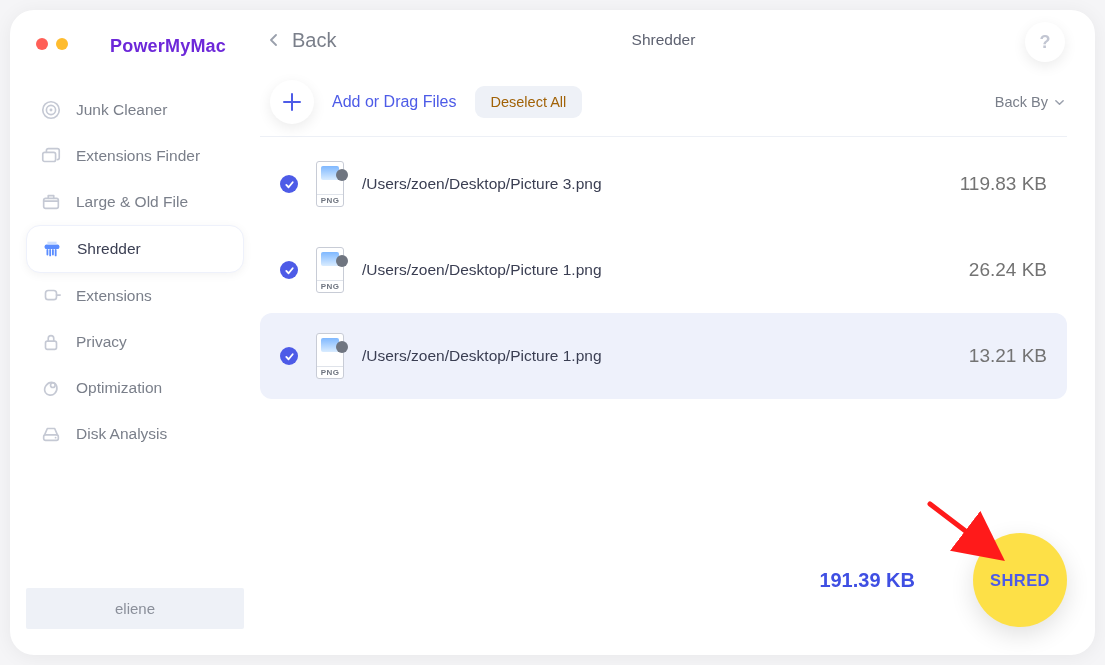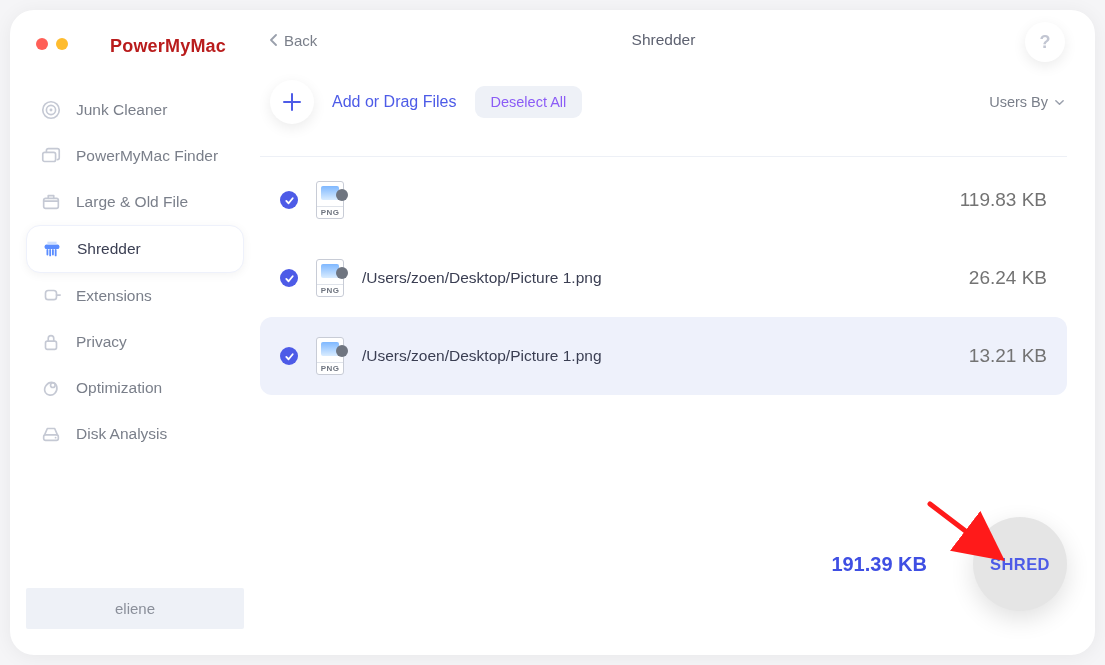--- a/index.html
+++ b/index.html
@@ -29,21 +29,21 @@
     .dot.yellow { background: #febc2e; }
     
     .sidebar {
       width: 250px;
       padding-top: 20px;
       display: flex;
       flex-direction: column;
       position: relative;
     }
     .brand {
-      color: #b91c1c;
+      color: #6d28d9;
       font-size: 18px;
       font-weight: 600;
       margin: 6px 0 30px 100px;
       letter-spacing: 0.2px;
     }
     .nav { display: flex; flex-direction: column; gap: 0; padding: 0 16px; }
     .nav-item {
       display: flex; align-items: center; gap: 14px;
       padding: 12px 14px; border-radius: 14px;
       color: #7a7f8a; font-size: 15.5px; cursor: pointer;
@@ -62,84 +62,84 @@
       border-radius: 2px;
       text-align: center;
       padding: 12px 0;
       color: #8a8f9a;
       font-size: 15px;
     }
     
     .main { flex: 1; display: flex; flex-direction: column; position: relative; padding-right: 28px; }
     .topbar { height: 60px; display:flex; align-items:center; position: relative; }
     .back {
-      display:flex; align-items:center; gap:4px; color:#7a7f8a; font-size:15px;
+      display:flex; align-items:center; gap:12px; color:#7a7f8a; font-size:20px;
       margin-left: 8px; cursor:pointer;
     }
     .title-center { position:absolute; left:50%; transform:translateX(-50%); color:#5d6170; font-size:15.5px; }
     .help-btn {
       position:absolute; right:2px; top:12px;
       width:40px; height:40px; border-radius:50%;
       background:#ffffff; box-shadow: 0 4px 14px rgba(0,0,0,0.08), -4px -4px 10px rgba(255,255,255,0.9);
       display:flex; align-items:center; justify-content:center;
       color:#c2c6d2; font-size:18px; font-weight:600;
     }
     .toolbar {
-      display:flex; align-items:center; gap:18px; padding: 10px 2px 32px 10px;
+      display:flex; align-items:center; gap:18px; padding: 10px 2px 12px 10px;
       border-bottom: 1px solid #edf0f6;
     }
     .add-btn {
       width:44px; height:44px; border-radius:50%;
       background:#ffffff; box-shadow: 0 4px 14px rgba(0,0,0,0.08), -4px -4px 10px rgba(255,255,255,0.9);
       display:flex; align-items:center; justify-content:center; cursor:pointer;
     }
     .add-label { color:#4d5be7; font-size:16px; font-weight:500; cursor:pointer; }
     .deselect {
-      background:#eef1f7; color:#8b5cf6; font-size:14.5px;
+      background:#eef1f7; color:#a16207; font-size:14.5px;
       padding:8px 16px; border-radius:9px; cursor:pointer;
     }
     .sort { margin-left:auto; color:#7a7f8a; font-size:14.5px; display:flex; align-items:center; gap:6px; cursor:pointer; }
     
     .list { padding: 4px 0; }
     .row {
       display:flex; align-items:center; gap:18px;
       padding: 20px 20px; border-radius:12px;
     }
     .row.hover { background:#eef1fb; }
     .check {
       width:18px; height:18px; border-radius:50%; background:#4d5be7;
       display:flex; align-items:center; justify-content:center;
     }
     .fileicon {
-      width:28px; height:38px; border:1px solid #c8ccd6; border-radius:3px;
+      width:28px; height:46px; border:1px solid #c8ccd6; border-radius:3px;
       background:#ffffff; position:relative; display:flex; flex-direction:column; justify-content:flex-end;
     }
     .fileicon .pic {
       position:absolute; top:4px; left:4px; right:4px; height:14px;
       background: linear-gradient(#7fb8ff,#d9ecff);
       border-radius:2px;
     }
     .fileicon .badge {
       position:absolute; top:7px; right:-5px; width:12px; height:12px; border-radius:50%;
       background:#6f7580;
     }
     .fileicon .ext {
       font-size:8px; text-align:center; color:#6f7580; border-top:1px solid #dfe3ea;
       padding:1px 0; letter-spacing:0.4px; font-weight:600;
     }
     .path { color:#3a3e52; font-size:15.5px; }
     .size { margin-left:auto; color:#737373; font-size:19px; }
     
     .footer {
       margin-top:auto; display:flex; align-items:center; justify-content:flex-end;
-      padding: 0 0 44px 0; gap:36px; position:relative;
+      padding: 0 0 28px 0; gap:48px; position:relative;
     }
     .total { color:#3f4fe3; font-weight:700; font-size:20px; margin-right: 10px; }
     .shred-btn {
-      width:94px; height:94px; border-radius:50%; background:#e5e5e5;
+      width:94px; height:94px; border-radius:50%; background:#fde047;
       box-shadow: 0 8px 24px rgba(0,0,0,0.12), -6px -6px 16px rgba(255,255,255,0.9);
       display:flex; align-items:center; justify-content:center;
       color:#4d5be7; font-weight:700; font-size:16.5px; letter-spacing:0.4px; cursor:pointer;
     }
     
     .arrow {
       position:absolute; right: 52px; bottom: 86px; width:90px; height:70px; pointer-events:none;
     }
   </style>
 </head>
@@ -164,21 +164,21 @@
           </span>
     <span>Junk Cleaner</span>
         </div>
         <div class="nav-item">
     <span class="nav-icon">
             <svg viewBox="0 0 24 24">
               <rect x="3" y="8" width="14" height="10" rx="2" stroke="#c5c9d4" fill="none" stroke-width="1.8" stroke-linecap="round" stroke-linejoin="round"></rect>
               <path d="M7 8 V6 a2 2 0 0 1 2-2 h10 a2 2 0 0 1 2 2 v8 a2 2 0 0 1-2 2" stroke="#c5c9d4" fill="none" stroke-width="1.8" stroke-linecap="round" stroke-linejoin="round"></path>
             </svg>
           </span>
-    <span>PowerMyMac Finder</span>
+    <span>Extensions Finder</span>
         </div>
         <div class="nav-item">
     <span class="nav-icon">
             <svg viewBox="0 0 24 24">
               <rect x="4" y="8" width="16" height="11" rx="2" stroke="#c5c9d4" fill="none" stroke-width="1.8" stroke-linecap="round" stroke-linejoin="round"></rect>
               <path d="M4 11 H20 M9 8 V5 H15 V8" stroke="#c5c9d4" fill="none" stroke-width="1.8" stroke-linecap="round" stroke-linejoin="round"></path>
             </svg>
           </span>
     <span>Large &amp; Old File</span>
         </div>
@@ -247,39 +247,40 @@
 
     <div class="toolbar">
       <div class="add-btn">
         <svg width="22" height="22" viewBox="0 0 22 22">
             <path d="M11 3 V19 M3 11 H19" stroke="#4d5be7" stroke-width="2" stroke-linecap="round"></path>
           </svg>
       </div>
       <div class="add-label">Add or Drag Files</div>
       <div class="deselect">Deselect All</div>
       <div class="sort">
-        <span>Users By</span>
+        <span>Back By</span>
         <svg width="11" height="11" viewBox="0 0 12 12">
             <path d="M2 4 L6 8 L10 4" fill="none" stroke="#9aa0ac" stroke-width="1.6" stroke-linecap="round" stroke-linejoin="round"></path>
           </svg>
       </div>
     </div>
 
     <div class="list" id="list">
         <div class="row">
     <span class="check">
       <svg width="11" height="11" viewBox="0 0 12 12">
               <path d="M2.5 6.5 L5 9 L9.5 3.5" stroke="#ffffff" stroke-width="2" fill="none" stroke-linecap="round" stroke-linejoin="round"></path>
             </svg>
     </span>
     <span class="fileicon">
       <span class="pic"></span>
             <span class="badge"></span>
       <span class="ext">PNG</span>
     </span>
+    <span class="path">/Users/zoen/Desktop/Picture 3.png</span>
     <span class="size">119.83 KB</span>
         </div>
         <div class="row">
     <span class="check">
       <svg width="11" height="11" viewBox="0 0 12 12">
               <path d="M2.5 6.5 L5 9 L9.5 3.5" stroke="#ffffff" stroke-width="2" fill="none" stroke-linecap="round" stroke-linejoin="round"></path>
             </svg>
     </span>
     <span class="fileicon">
       <span class="pic"></span>

